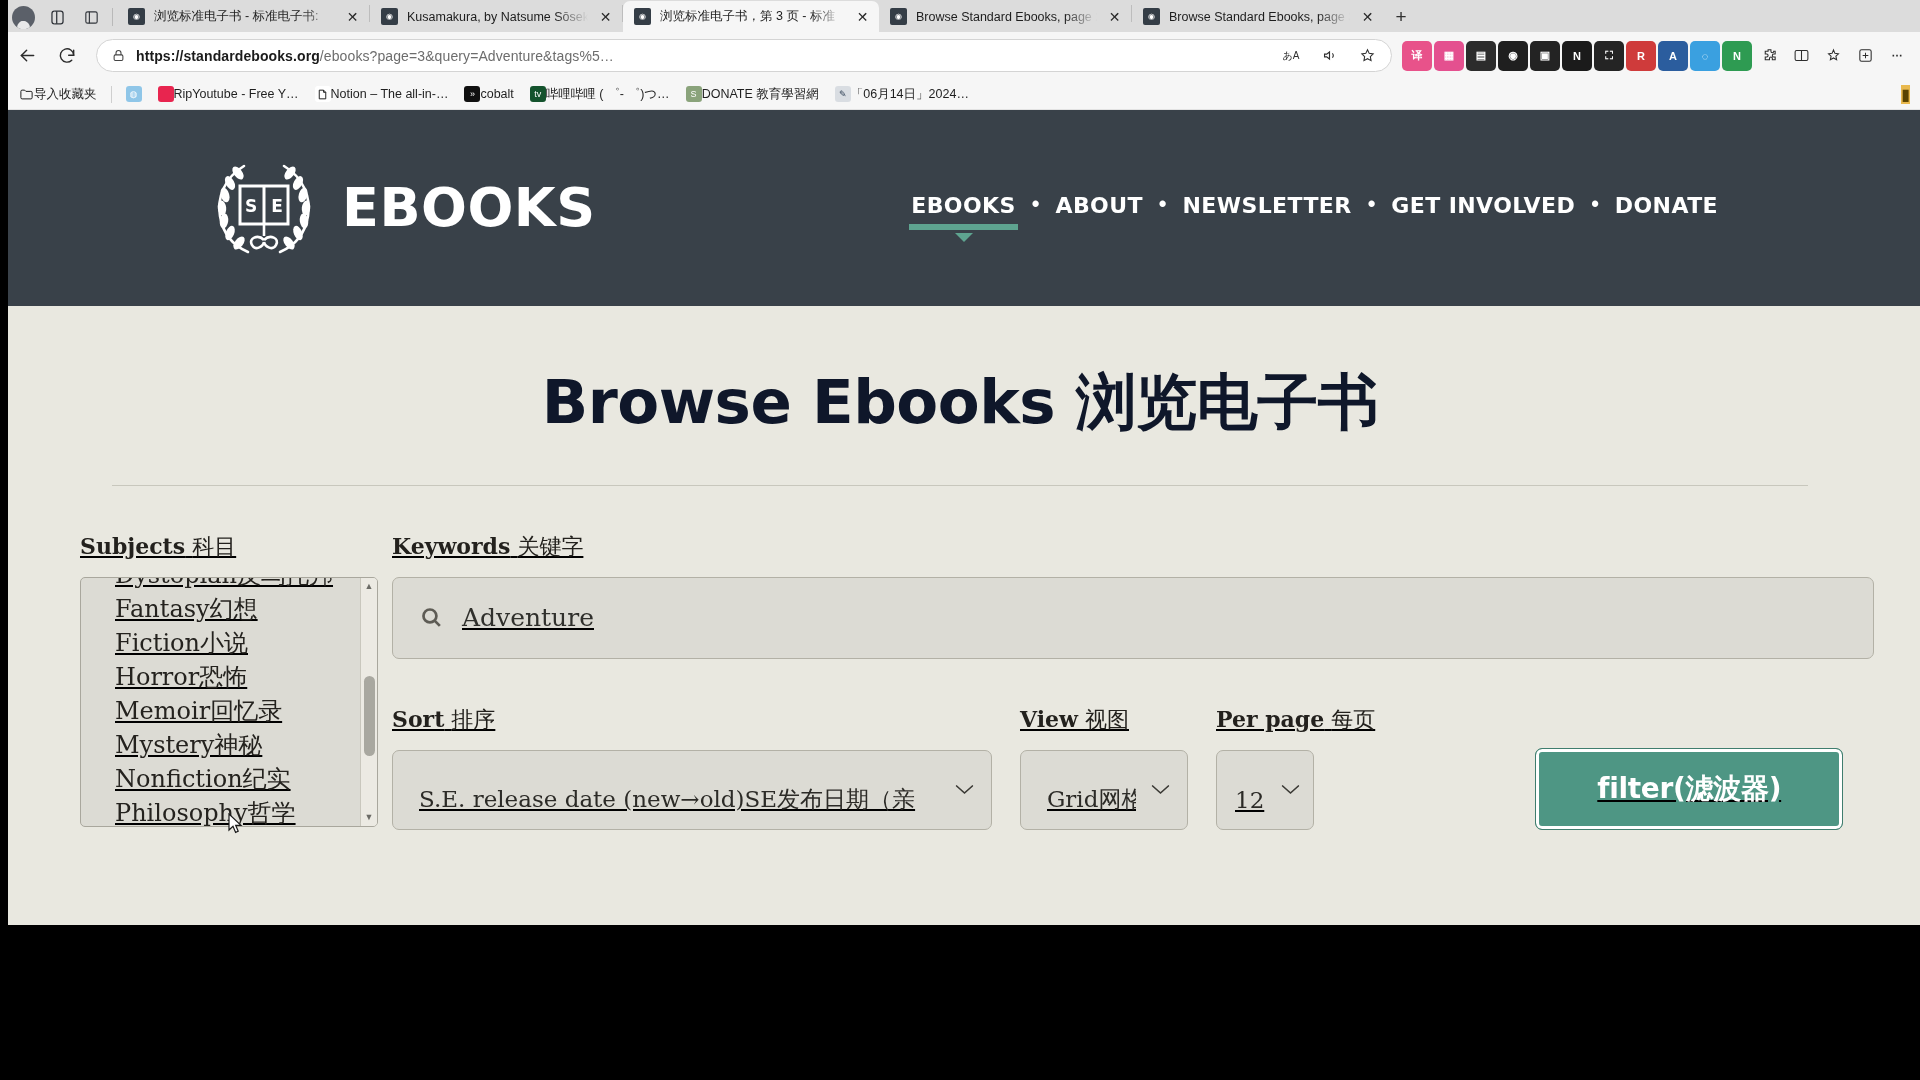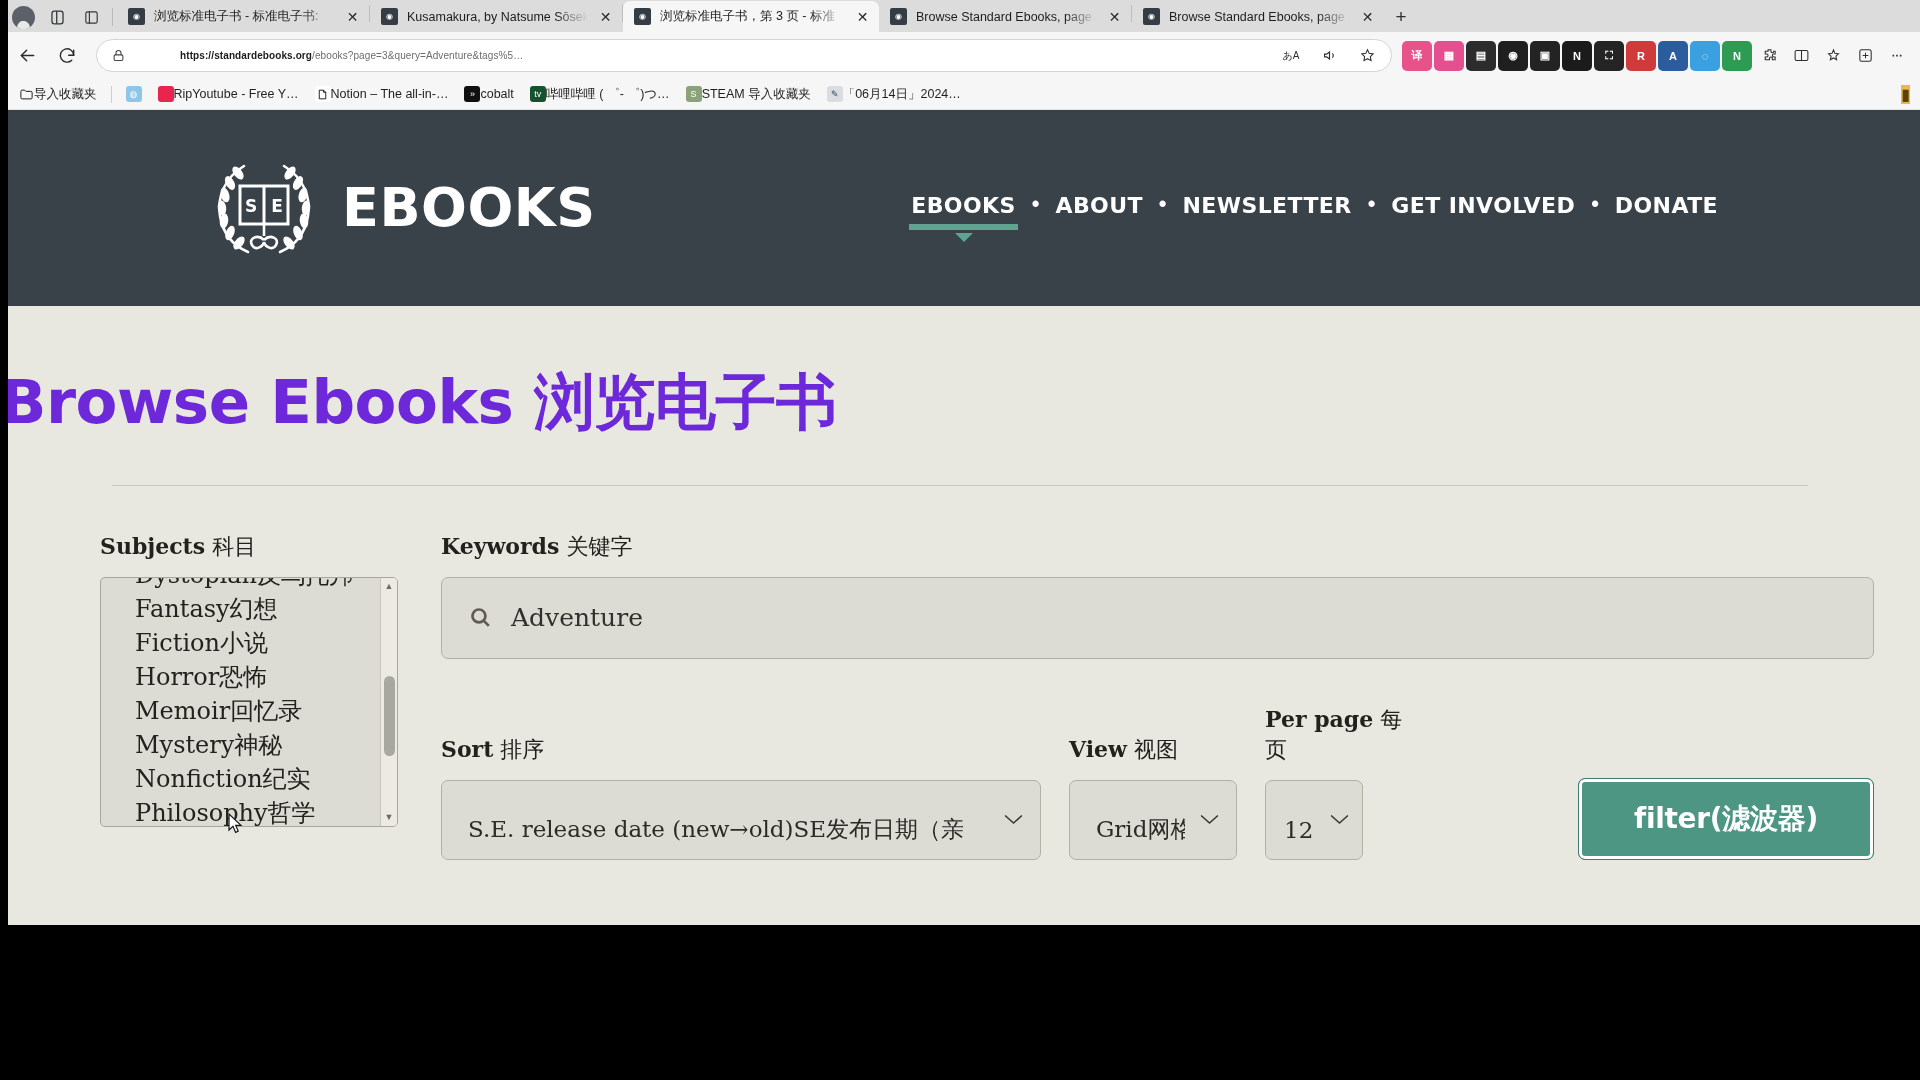--- a/index.html
+++ b/index.html
@@ -121,25 +121,24 @@
     border-radius: 17px;
     display: flex; align-items: center;
     padding: 0 10px 0 14px;
     margin: 0 8px;
     gap: 10px;
     min-width: 0;
   }
   .omnibox .lock { color: #444; flex: 0 0 auto; display:flex; }
   .omnibox .url {
     flex: 1 1 auto;
-    font-size: 10px;
+    font-size: 14px;
     color: #6d6d6d;
     white-space: nowrap; overflow: hidden;
     letter-spacing: .1px;
-    margin-left: 44px;
   }
   .omnibox .url b { color: #1b1b1b; font-weight: 600; }
   .omnibox .omni-icon {
     flex: 0 0 auto; width: 28px; height: 26px;
     display: flex; align-items: center; justify-content: center;
     color: #2f2f2f; font-size: 10px;
   }
   .ext-rail { display: flex; align-items: center; gap: 2px; flex: 0 0 auto; }
   .ext {
     width: 30px; height: 30px; border-radius: 5px;
@@ -226,38 +225,40 @@
     border-left: 9px solid transparent;
     border-right: 9px solid transparent;
     border-top: 9px solid #5ea490;
   }
   .se-nav .dot {
     color: #ffffff; font-size: 22px; font-weight: 700;
     padding: 0 14px 8px 14px;
   }
 
   .page-title {
+    text-align: center;
     margin-top: 56px;
     font-family: "DejaVu Sans", sans-serif;
     font-weight: 700;
     font-size: 61px;
-    color: #6d28d9;
+    color: #0f172a;
     letter-spacing: -.5px;
   }
   .rule {
     margin: 38px 112px 0 112px;
     height: 1px; background: #c8c7bd;
   }
 
   
   .form {
     display: flex;
-    padding: 46px 0 0 100px;
-    gap: 43px;
+    padding: 46px 0 0 80px;
+    gap: 14px;
     align-items: flex-start;
+    text-decoration: underline;
   }
   .field-label {
     font-family: "DejaVu Serif", serif;
     font-size: 22px;
     color: #23211d;
     margin-bottom: 15px;
   }
   .field-label b { font-weight: 700; }
   .field-label .cn { font-weight: 400; }
 
@@ -530,21 +531,21 @@
       <div class="bm">
         <span class="bmicon" style="background:#101010">»</span>
         <span>cobalt</span>
       </div>
       <div class="bm">
         <span class="bmicon" style="background:#14532d">tv</span>
         <span>哔哩哔哩 ( ゜- ゜)つ…</span>
       </div>
       <div class="bm">
         <span class="bmicon" style="background:#8aa37b">S</span>
-        <span>STEAM 导入收藏夹</span>
+        <span>DONATE 教育學習網</span>
       </div>
       <div class="bm">
         <span class="bmicon" style="background:#d9dde2;color:#2c3d52">✎</span>
         <span>「06月14日」2024…</span>
       </div>
       <div class="bm-right">
         <span class="bmicon" style="background:#e9b94e;color:#5a4300">▮</span>
       </div>
     </div>
 

